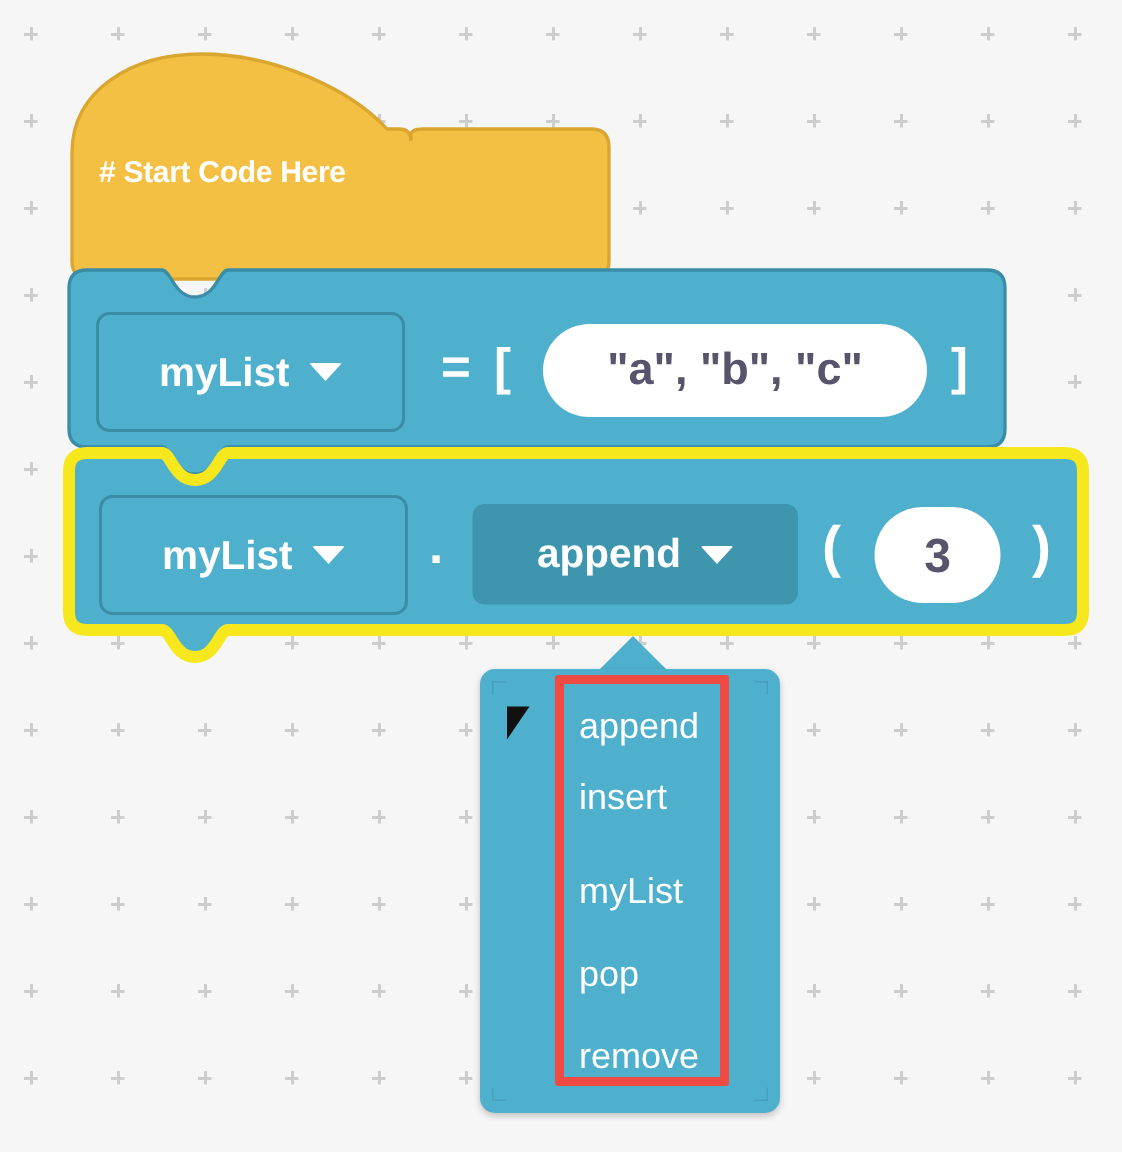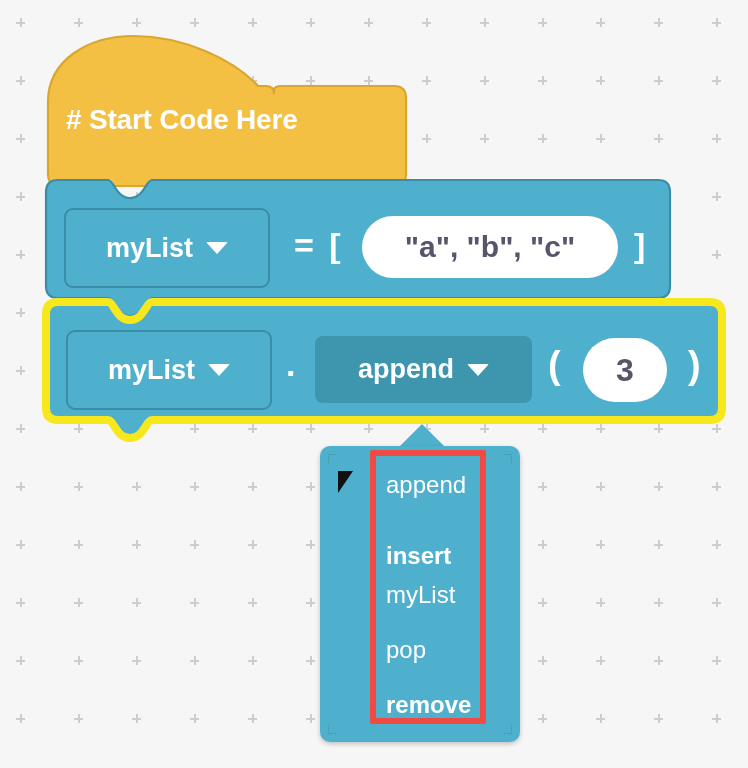--- a/index.html
+++ b/index.html
@@ -63,21 +63,21 @@
     color: #ffffff;
     font-weight: bold;
     white-space: nowrap;
     user-select: none;
   }
 
   
   #hat-text {
     left: 66px;
     top: 104px;
-    font-size: 28px;
+    font-size: 20px;
     letter-spacing: -0.2px;
   }
 
   
   .field-dropdown {
     position: absolute;
     display: flex;
     align-items: center;
     justify-content: center;
     gap: 13px;
@@ -473,21 +473,21 @@
 
   <div id="dropdown-menu">
     <div class="corner-tick ct-tl"></div>
     <div class="corner-tick ct-tr"></div>
     <div class="corner-tick ct-bl"></div>
     <div class="corner-tick ct-br"></div>
 
     <div id="menu-check"></div>
 
     <div class="menu-item" style="top:25px;">append</div>
-    <div class="menu-item" style="top:96px;font-weight:bold;">insert</div>
+    <div class="menu-item" style="top:72px;">insert</div>
     <div class="menu-item" style="top:135px;">myList</div>
     <div class="menu-item" style="top:190px;">pop</div>
-    <div class="menu-item" style="top:245px;font-weight:bold;">remove</div>
+    <div class="menu-item" style="top:245px;">remove</div>
   </div>
 
   <div id="annotation-box"></div>
 
 </div>
 
 </body></html>

